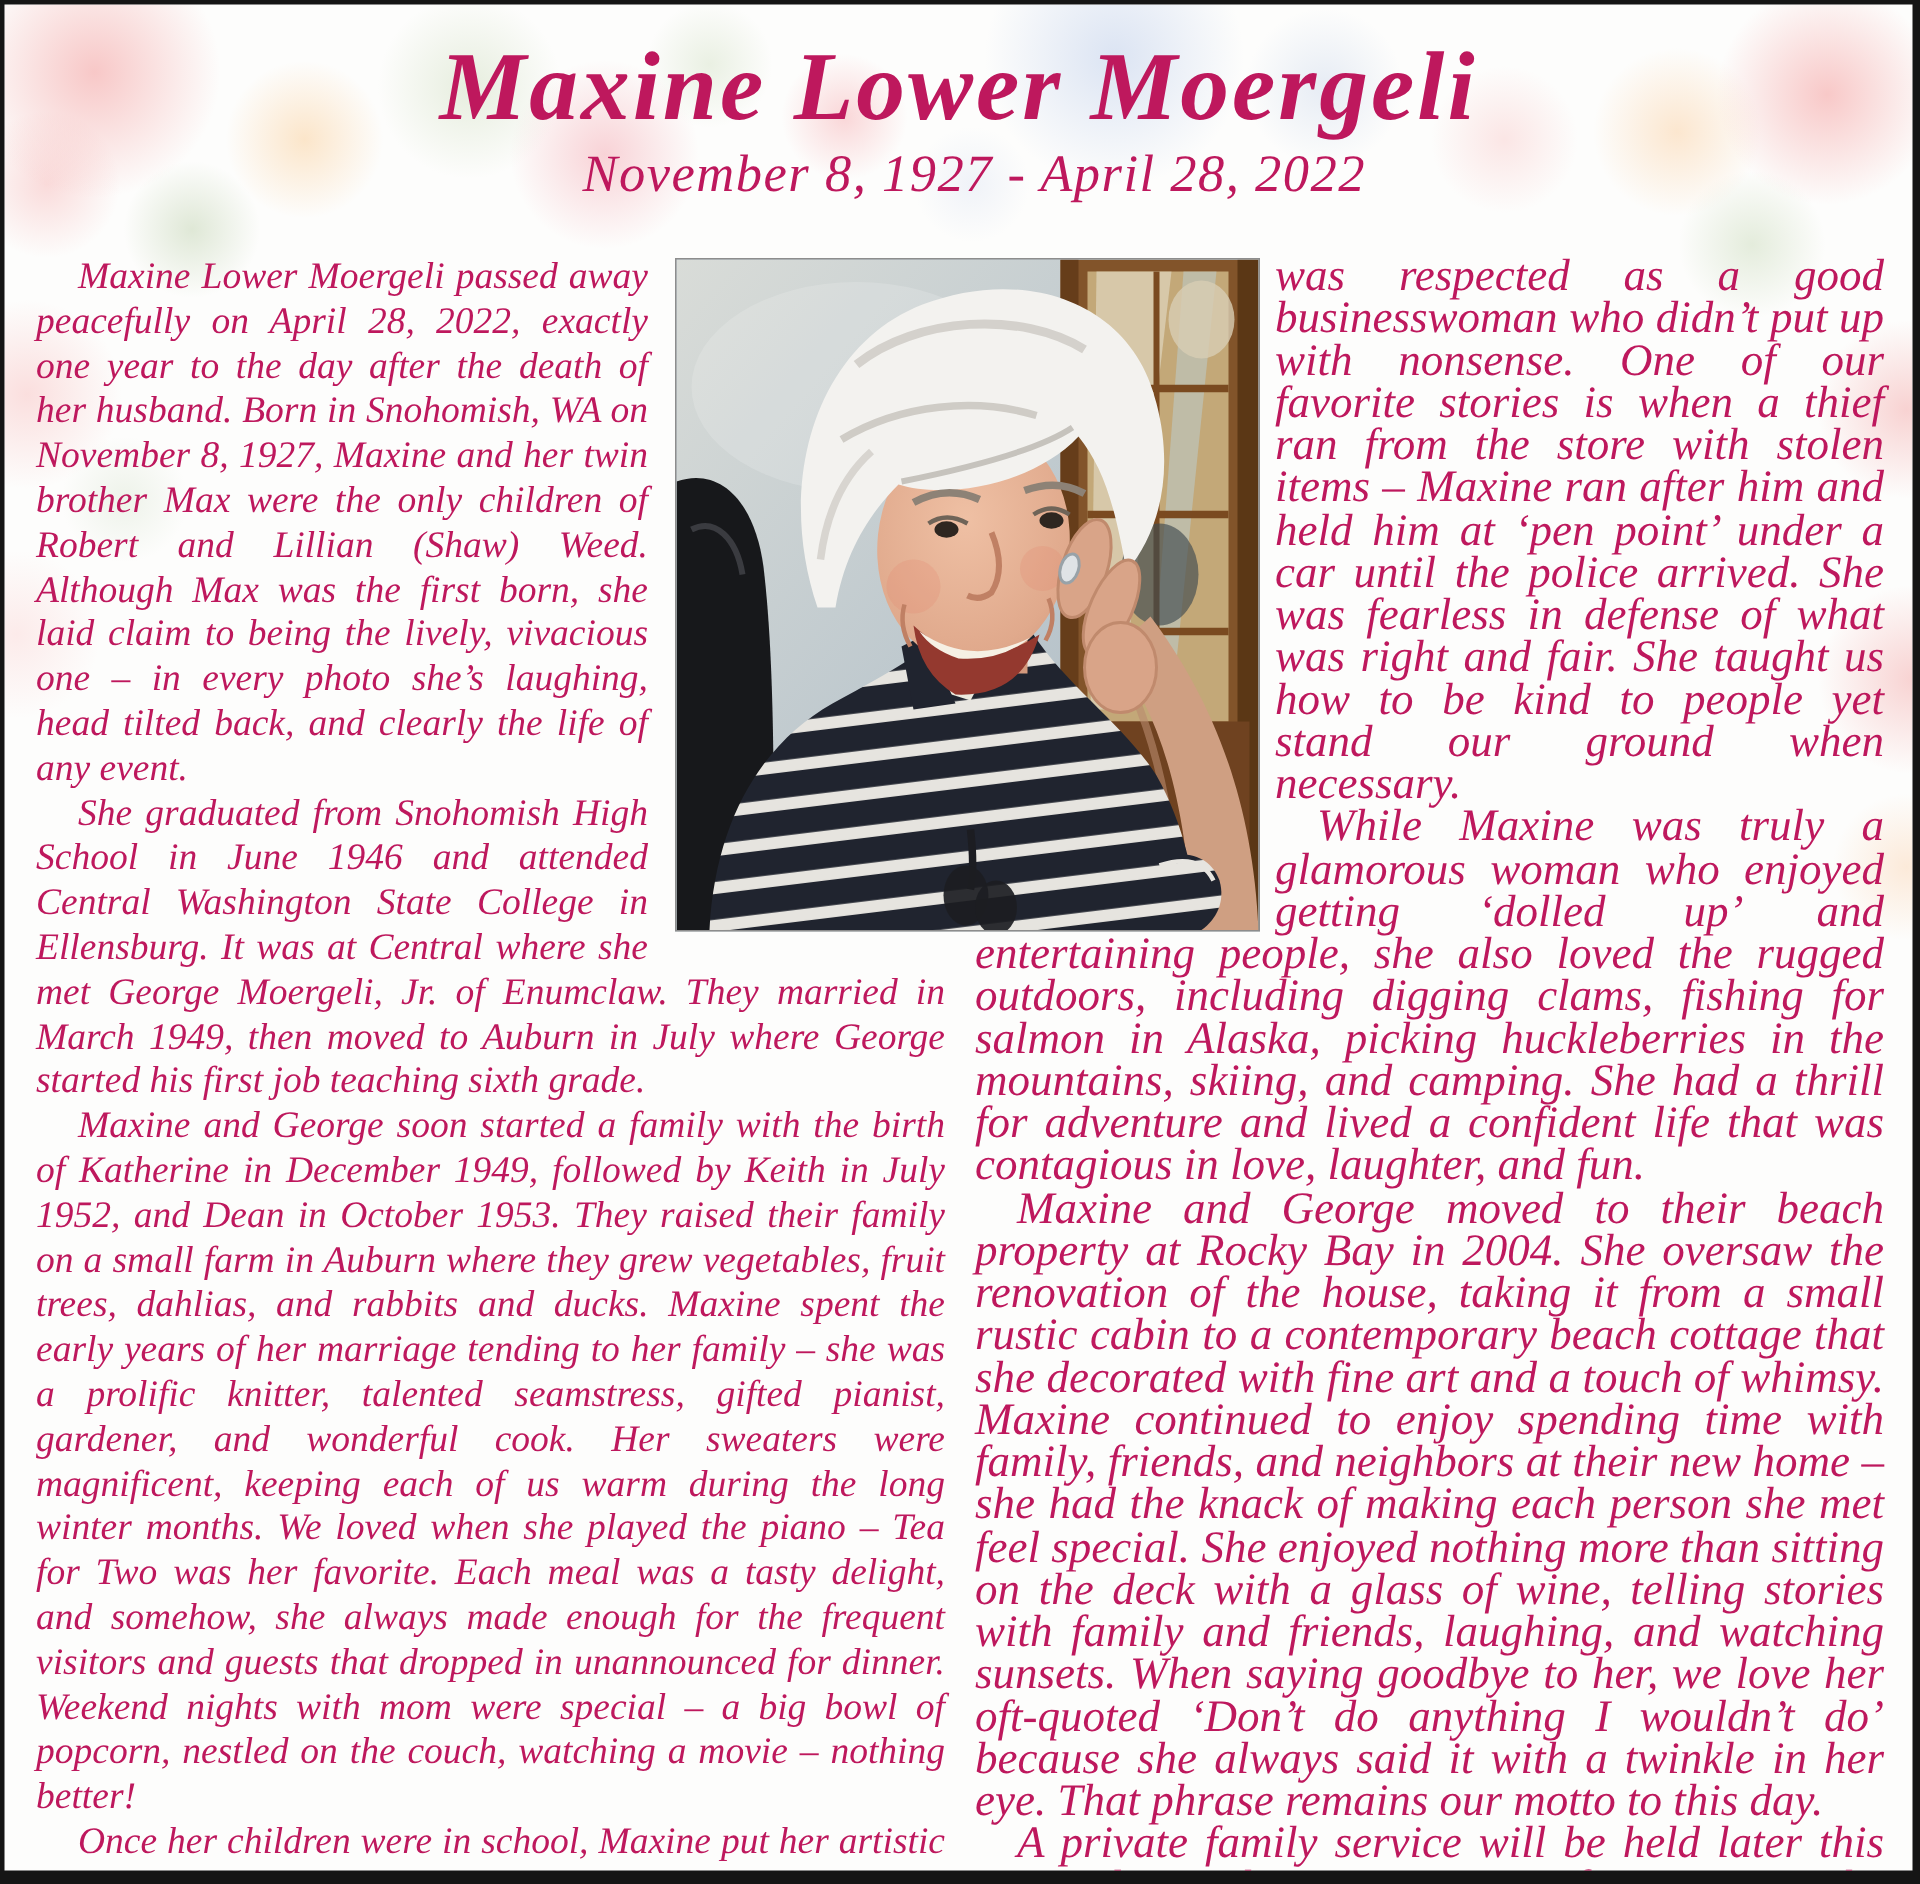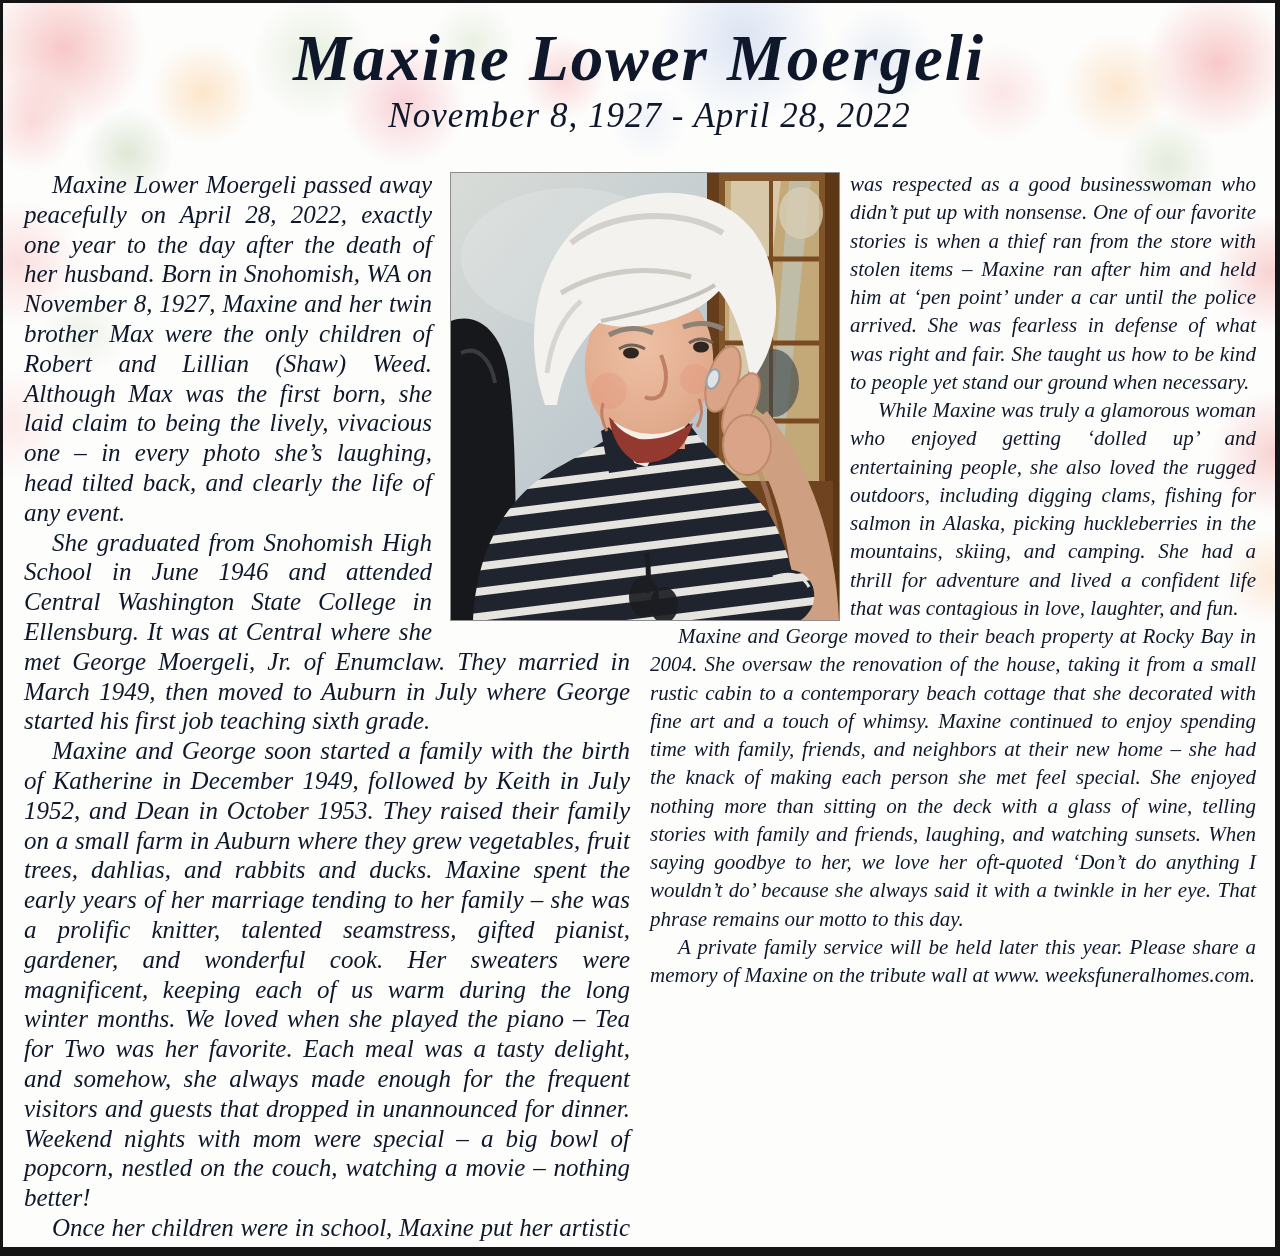--- a/index.html
+++ b/index.html
@@ -5,21 +5,21 @@
   html,body{margin:0;padding:0;background:#ffffff;}
   .page{
     position:relative;
     width:1280px;height:1256px;
     box-sizing:border-box;
     background:#fdfdfc;
     border:solid #151515;
     border-width:3px 5px 9px 3px;
     overflow:hidden;
     font-family:"Liberation Serif", serif;
-    color:#0f172a;
+    color:#be185d;
   }
   .floral-bg{
     position:absolute;inset:0;
     pointer-events:none;
     background-image:
       radial-gradient(circle 120px at 60px 45px,   rgba(243,156,156,.55), rgba(243,156,156,0) 70%),
       radial-gradient(circle 70px  at 28px 120px,  rgba(246,178,178,.45), rgba(246,178,178,0) 70%),
       radial-gradient(circle 90px  at 15px 260px,  rgba(247,177,177,.40), rgba(247,177,177,0) 70%),
       radial-gradient(circle 80px  at 8px 420px,   rgba(250,196,196,.32), rgba(250,196,196,0) 70%),
       radial-gradient(circle 60px  at 80px 330px,  rgba(214,226,205,.40), rgba(214,226,205,0) 70%),
@@ -50,21 +50,21 @@
     font-style:italic;font-weight:400;
     font-size:35px;line-height:40px;margin-top:3px;letter-spacing:1px;padding-left:21px;
   }
   .content{
     position:absolute;left:21px;top:167px;width:1232px;
     display:flex;gap:20px;z-index:2;
   }
   .col{width:606px;}
   .col p{margin:0;text-align:justify;text-indent:28px;font-style:italic;}
   .col.left  p{font-size:25px;line-height:29.8px;}
-  .col.right p{font-size:21px;line-height:28.25px;}
+  .col.right p{font-size:30px;line-height:28.25px;}
   .col p.noindent{text-indent:0;}
   .spacer-right{float:right;width:198px;height:447px;}
   .spacer-left {float:left; width:200px;height:452px;}
   .photo{
     position:absolute;left:447px;top:169px;width:388px;height:447px;
     border:1px solid #8d8d8d;overflow:hidden;z-index:1;background:#bcc7cd;
   }
 </style>
 </head>
 <body>

